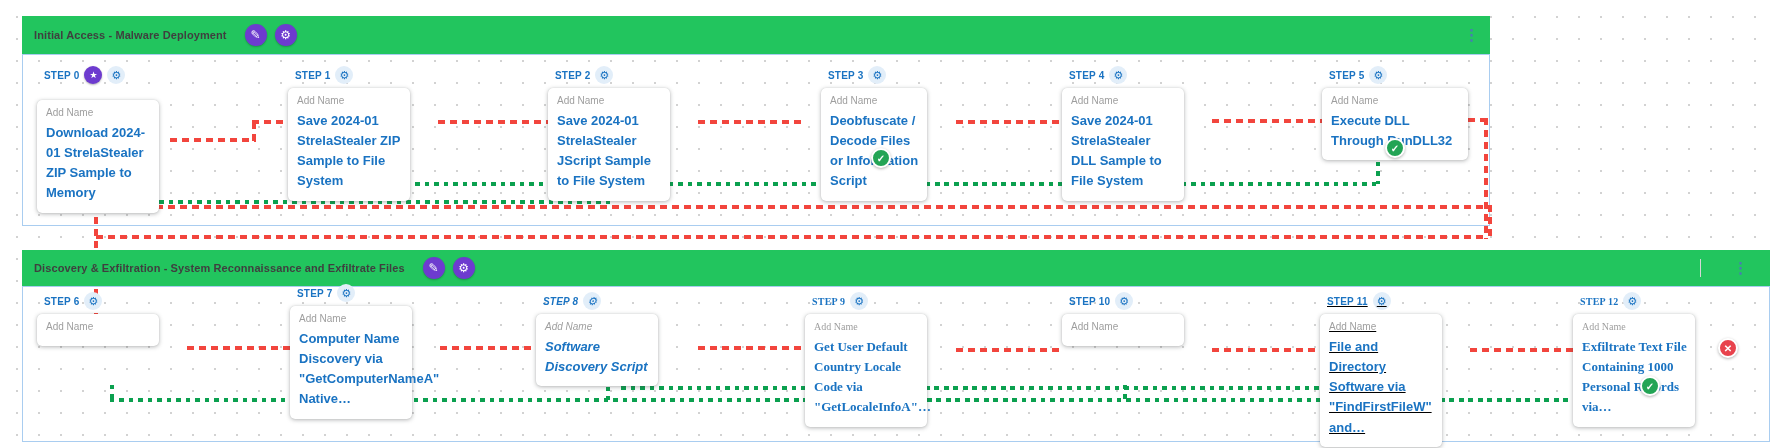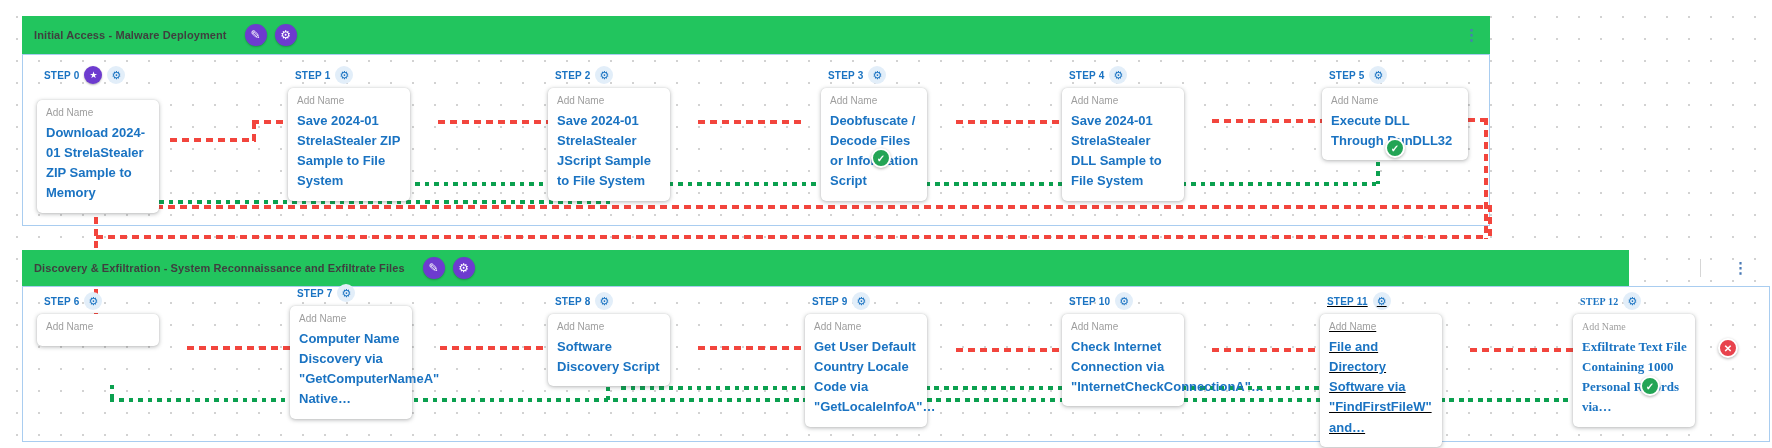--- a/index.html
+++ b/index.html
@@ -74,21 +74,21 @@
         <span>✎</span>
       </span>
     <span class="pbtn">
         <span>⚙</span>
       </span>
   </span>
 </div>
 <div class="kebab" style="left:1464px;top:27px;">⋮</div>
 
 <div class="group-body" style="left:22px;top:286px;width:1748px;height:156px;"></div>
-<div class="group-header" style="left:22px;top:250px;width:1607px;height:36px;">
+<div class="group-header" style="left:22px;top:250px;width:1748px;height:36px;">
   <span class="group-title">Discovery &amp; Exfiltration - System Reconnaissance and Exfiltrate Files</span>
   <span class="group-actions">
     <span class="pbtn">
         <span>✎</span>
       </span>
     <span class="pbtn">
         <span>⚙</span>
       </span>
   </span>
 </div>
@@ -233,34 +233,34 @@
     <span class="chip chip-gear">
         <span>⚙</span>
       </span>
   </div>
   <div class="card">
     <div class="add-name">Add Name</div>
     <a class="scenario">Computer Name Discovery via "GetComputerNameA" Native…</a>
   </div>
 </div>
 
-<div class="step" style="left:548px;top:292px;">
+<div class="step" style="left:536px;top:292px;font-style:italic;">
   <div class="step-head">
     <span class="step-label">STEP 8</span>
     <span class="chip chip-gear">
         <span>⚙</span>
       </span>
   </div>
   <div class="card">
     <div class="add-name">Add Name</div>
     <a class="scenario">Software Discovery Script</a>
   </div>
 </div>
 
-<div class="step" style="left:805px;top:292px;">
+<div class="step" style="left:805px;top:292px;font-family:Liberation Serif, serif;">
   <div class="step-head">
     <span class="step-label">STEP 9</span>
     <span class="chip chip-gear">
         <span>⚙</span>
       </span>
   </div>
   <div class="card">
     <div class="add-name">Add Name</div>
     <a class="scenario">Get User Default Country Locale Code via "GetLocaleInfoA"…</a>
   </div>
@@ -268,21 +268,20 @@
 
 <div class="step" style="left:1062px;top:292px;">
   <div class="step-head">
     <span class="step-label">STEP 10</span>
     <span class="chip chip-gear">
         <span>⚙</span>
       </span>
   </div>
   <div class="card">
     <div class="add-name">Add Name</div>
-    <a class="scenario">Check Internet Connection via "InternetCheckConnectionA"…</a>
   </div>
 </div>
 
 <div class="step" style="left:1320px;top:292px;text-decoration:underline;">
   <div class="step-head">
     <span class="step-label">STEP 11</span>
     <span class="chip chip-gear">
         <span>⚙</span>
       </span>
   </div>

